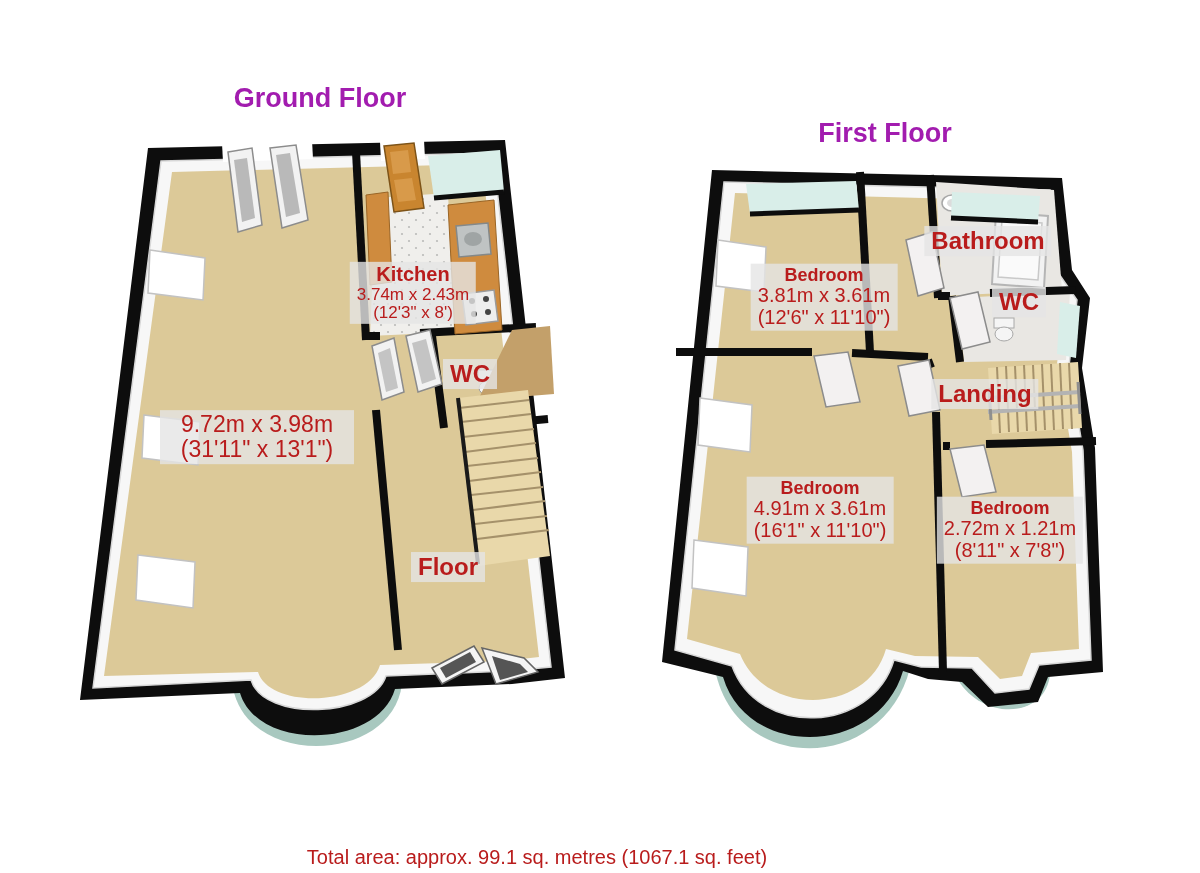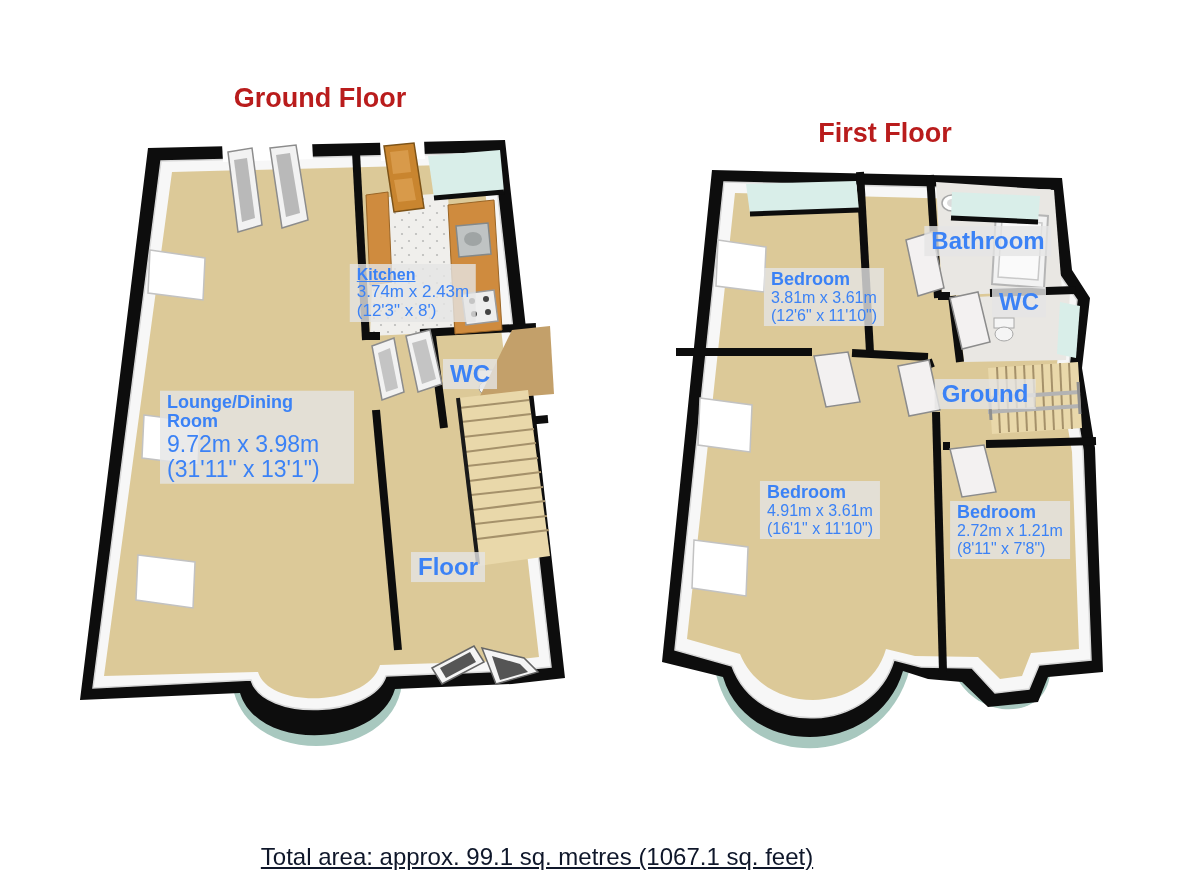--- a/index.html
+++ b/index.html
@@ -5,37 +5,37 @@
   html,body{margin:0;padding:0;}
   body{
     width:1200px;height:873px;position:relative;overflow:hidden;
     background:#ffffff;
     font-family:"Liberation Sans","DejaVu Sans",sans-serif;
     color:#0a0a0a;
   }
   #plan-svg{position:absolute;left:0;top:0;width:1200px;height:873px;}
   .floor-title{
     position:absolute;transform:translate(-50%,-50%);
-    font-size:27px;font-weight:bold;color:#b91c1c;white-space:nowrap;
+    font-size:27px;font-weight:bold;color:#a21caf;white-space:nowrap;
   }
   .room-label{
     position:absolute;transform:translate(-50%,-50%);
     background:rgba(229,229,229,0.80);
-    text-align:left;padding:2px 7px;line-height:1.08;color:#3b82f6;
+    text-align:center;padding:2px 7px;line-height:1.08;color:#b91c1c;
   }
   .rl-name{font-size:18px;font-weight:bold;white-space:normal;}
-  .rl-dim{font-size:16px;font-weight:normal;white-space:nowrap;}
-  .room-label.small .rl-name{font-size:16px;text-decoration:underline;}
+  .rl-dim{font-size:20px;font-weight:normal;white-space:nowrap;}
+  .room-label.small .rl-name{font-size:20px;}
   .room-label.small .rl-dim{font-size:17px;}
   .room-label.lounge{width:180px;}
   .room-label.lounge .rl-dim{font-size:23px;}
   .room-label.solo .rl-name{font-size:24px;}
   #total-area{
     position:absolute;transform:translate(-50%,-50%);
-    font-size:24px;color:#0f172a;white-space:nowrap;text-decoration:underline;
+    font-size:20px;color:#b91c1c;white-space:nowrap;
   }
 </style>
 </head>
 <body>
 
 <svg id="plan-svg" viewBox="0 0 1200 873" xmlns="http://www.w3.org/2000/svg">
   <defs>
     <pattern id="tiledots" width="14" height="14" patternUnits="userSpaceOnUse">
       <circle cx="3" cy="3" r="1.1" fill="#8f8f8f"></circle>
       <circle cx="10" cy="10" r="1.1" fill="#8f8f8f"></circle>
@@ -232,41 +232,40 @@
 
 <div class="room-label small" style="left:413px;top:293px">
   <div class="rl-name">Kitchen</div>
   <div class="rl-dim">3.74m x 2.43m</div>
   <div class="rl-dim">(12'3" x 8')</div>
 </div>
 <div class="room-label solo" style="left:470px;top:374px">
   <div class="rl-name">WC</div>
 </div>
 <div class="room-label lounge" style="left:257px;top:437px">
-  <div class="rl-name">Lounge/Dining Room</div>
   <div class="rl-dim">9.72m x 3.98m</div>
   <div class="rl-dim">(31'11" x 13'1")</div>
 </div>
 <div class="room-label solo" style="left:448px;top:567px">
   <div class="rl-name">Floor</div>
 </div>
 
 <div class="room-label" style="left:824px;top:297px">
   <div class="rl-name">Bedroom</div>
   <div class="rl-dim">3.81m x 3.61m</div>
   <div class="rl-dim">(12'6" x 11'10")</div>
 </div>
 <div class="room-label solo" style="left:988px;top:241px">
   <div class="rl-name">Bathroom</div>
 </div>
 <div class="room-label solo" style="left:1019px;top:302px">
   <div class="rl-name">WC</div>
 </div>
 <div class="room-label solo" style="left:985px;top:394px">
-  <div class="rl-name">Ground</div>
+  <div class="rl-name">Landing</div>
 </div>
 <div class="room-label" style="left:820px;top:510px">
   <div class="rl-name">Bedroom</div>
   <div class="rl-dim">4.91m x 3.61m</div>
   <div class="rl-dim">(16'1" x 11'10")</div>
 </div>
 <div class="room-label" style="left:1010px;top:530px">
   <div class="rl-name">Bedroom</div>
   <div class="rl-dim">2.72m x 1.21m</div>
   <div class="rl-dim">(8'11" x 7'8")</div>

